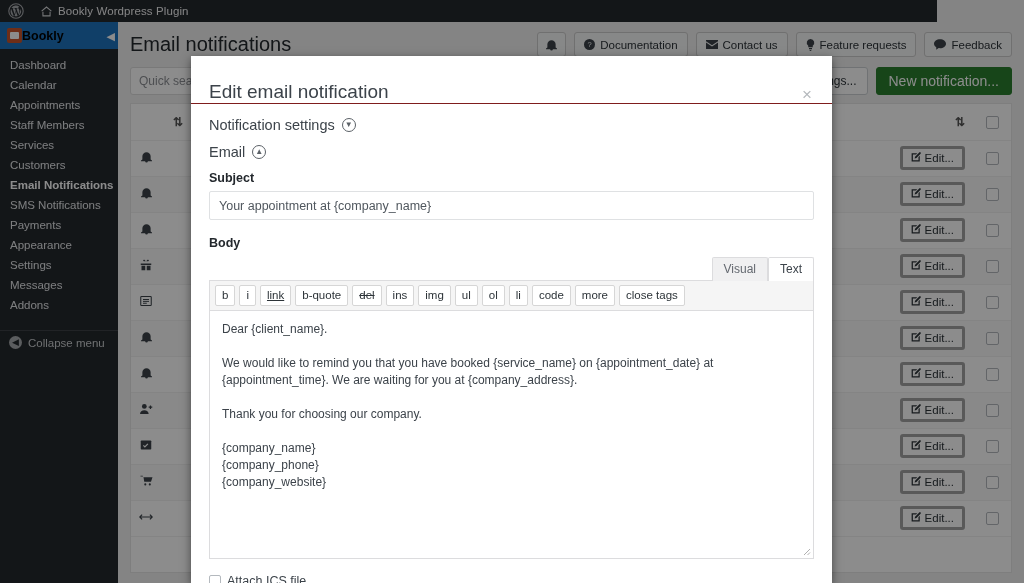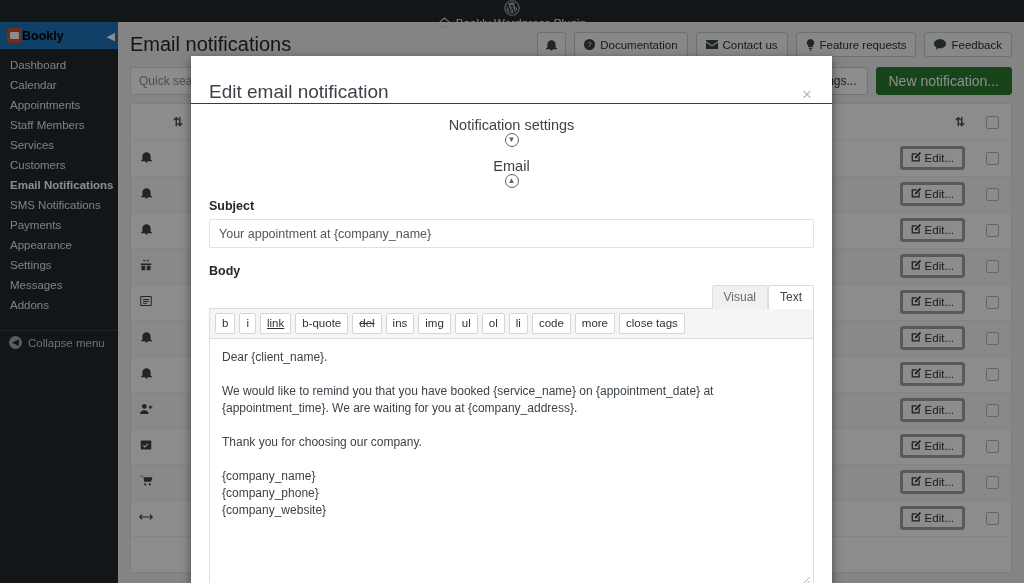--- a/index.html
+++ b/index.html
@@ -7,27 +7,26 @@
     margin: 0; padding: 0;
     width: 1024px; height: 583px;
     overflow: hidden;
     font-family: "Liberation Sans", sans-serif;
     background: #f1f1f1;
   }
 
   
   #adminbar {
     position: absolute; top: 0; left: 0;
-    width: 1024px; height: 22px;
+    width: 937px; height: 22px;
     background: #23282d;
     color: #b4b9be;
     font-size: 11px;
     display: flex; align-items: center;
     z-index: 60;
-    flex-direction: column;
   }
   .ab-item { display: flex; align-items: center; height: 22px; padding: 0 8px; gap: 5px; }
   .wp-logo { width: 16px; height: 16px; display: block; }
   .home-ico { width: 13px; height: 13px; display:block; }
   #adminbar .ab-label { color: #f0f0f1; font-size: 11.5px; letter-spacing: .1px; }
 
   
   #sidebar {
     position: absolute; top: 22px; left: 0;
     width: 118px; height: 561px;
@@ -176,22 +175,22 @@
     display: flex; align-items: flex-end;
     padding: 0 18px;
   }
   #modal-title { font-size: 19px; color: #3c434a; font-weight: normal; flex: 1 1 auto; }
   #modal-close {
     color: #b5b9bd; font-size: 17px; line-height: 1;
     background: none; border: none; cursor: pointer; padding: 0 2px;
   }
   #modal-body { padding: 13px 18px 0 18px; }
   .sect-line {
-    display: flex; align-items: center; 
-    font-size: 14.5px; color: #3c434a; margin-bottom: 11px; flex-direction: column;
+    display: flex; align-items: center; gap: 7px;
+    font-size: 14.5px; color: #3c434a; margin-bottom: 11px;
   }
   .chev {
     width: 14px; height: 14px; border: 1.3px solid #5b6167;
     border-radius: 50%; display: inline-flex;
     align-items: center; justify-content: center;
     color: #5b6167; font-size: 8px; line-height: 1;
   }
   .fld-label { font-size: 12.5px; font-weight: bold; color: #23282d; margin-bottom: 6px; }
   #subject-input {
     width: 605px; height: 29px;

